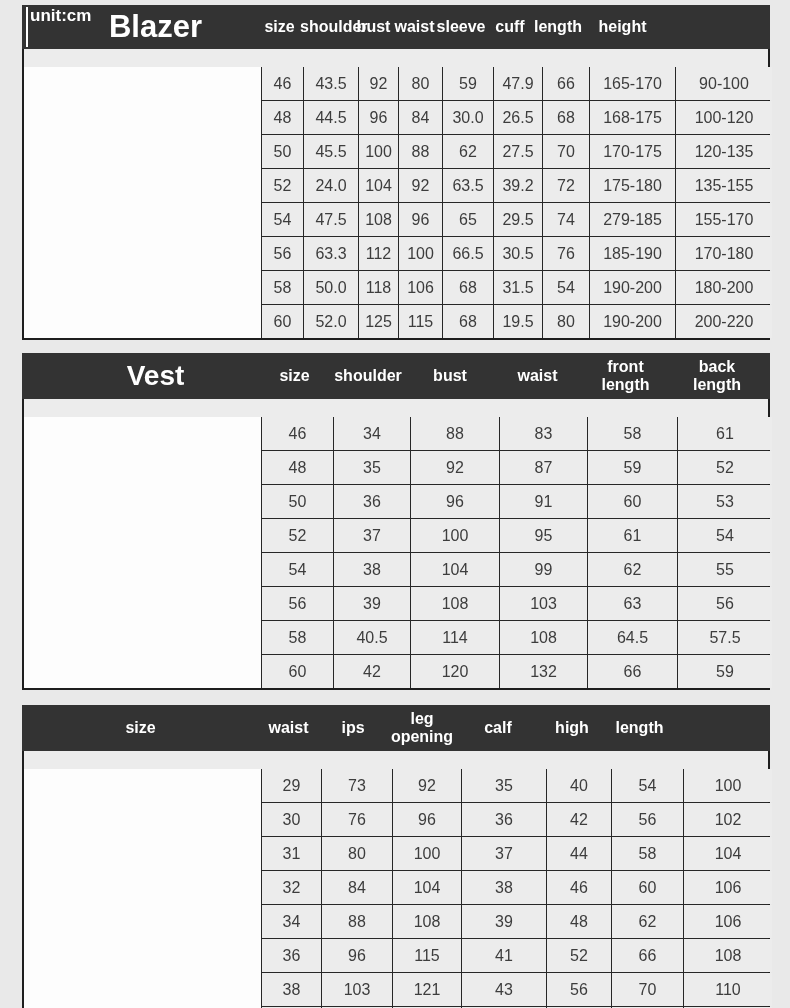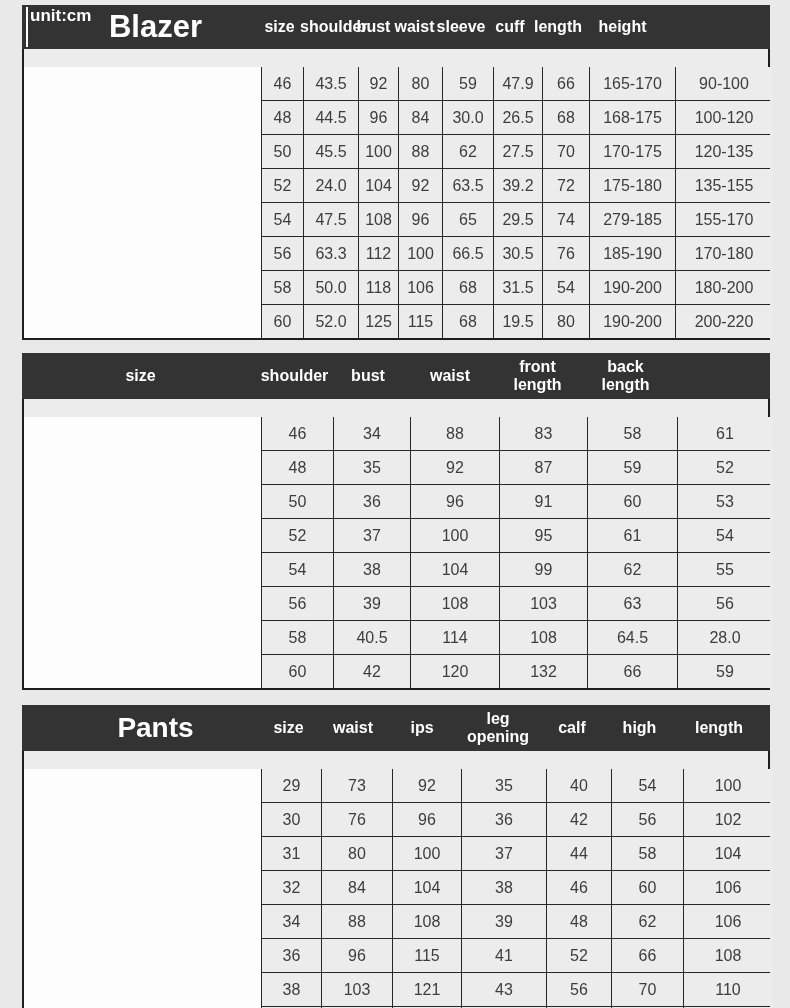--- a/index.html
+++ b/index.html
@@ -185,20 +185,21 @@
         <div class="cell">68</div>
         <div class="cell">19.5</div>
         <div class="cell">80</div>
         <div class="cell">190-200</div>
         <div class="cell">200-220</div>
       </div>
   </section>
 
   <section class="size-table vest">
     <div class="thead">
+      <div class="title-cell">Vest</div>
     <div class="col-head">size</div>
         <div class="col-head">shoulder</div>
         <div class="col-head">bust</div>
         <div class="col-head">waist</div>
         <div class="col-head">front
 length</div>
         <div class="col-head">back
 length</div>
       </div>
     <div class="tbody">
@@ -237,33 +238,32 @@
         <div class="cell">39</div>
         <div class="cell">108</div>
         <div class="cell">103</div>
         <div class="cell">63</div>
         <div class="cell">56</div>
         <div class="cell">58</div>
         <div class="cell">40.5</div>
         <div class="cell">114</div>
         <div class="cell">108</div>
         <div class="cell">64.5</div>
-        <div class="cell">28.0</div>
+        <div class="cell">57.5</div>
         <div class="cell">60</div>
         <div class="cell">42</div>
         <div class="cell">120</div>
         <div class="cell">132</div>
         <div class="cell">66</div>
         <div class="cell">59</div>
       </div>
   </section>
 
   <section class="size-table pants">
     <div class="thead">
-      <div class="title-cell">Pants</div>
     <div class="col-head">size</div>
         <div class="col-head">waist</div>
         <div class="col-head">ips</div>
         <div class="col-head">leg
 opening</div>
         <div class="col-head">calf</div>
         <div class="col-head">high</div>
         <div class="col-head">length</div>
       </div>
     <div class="tbody">

